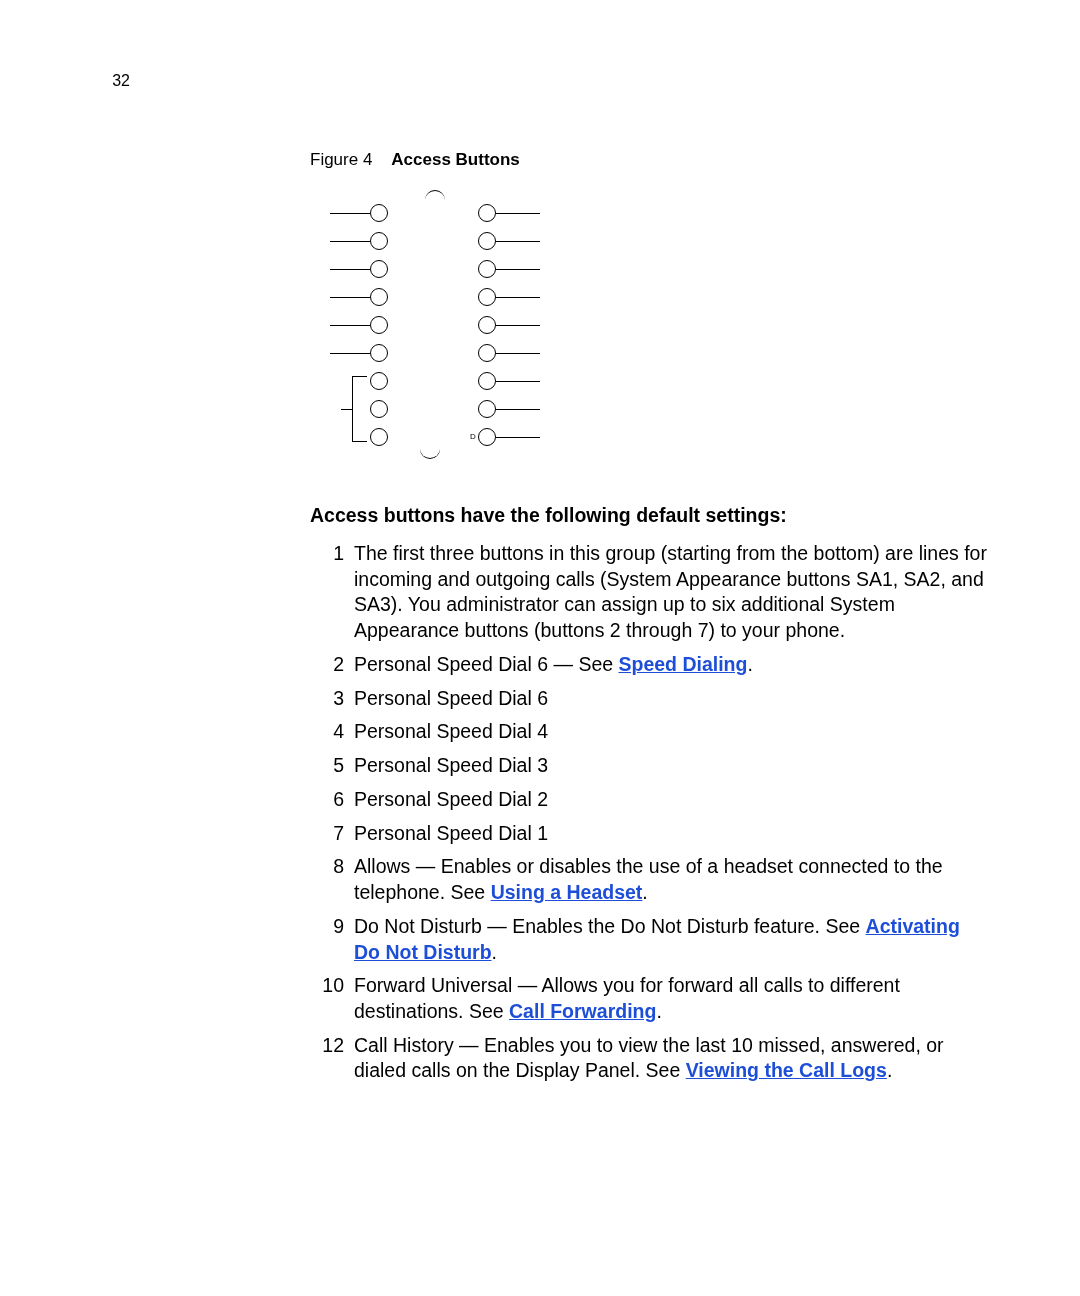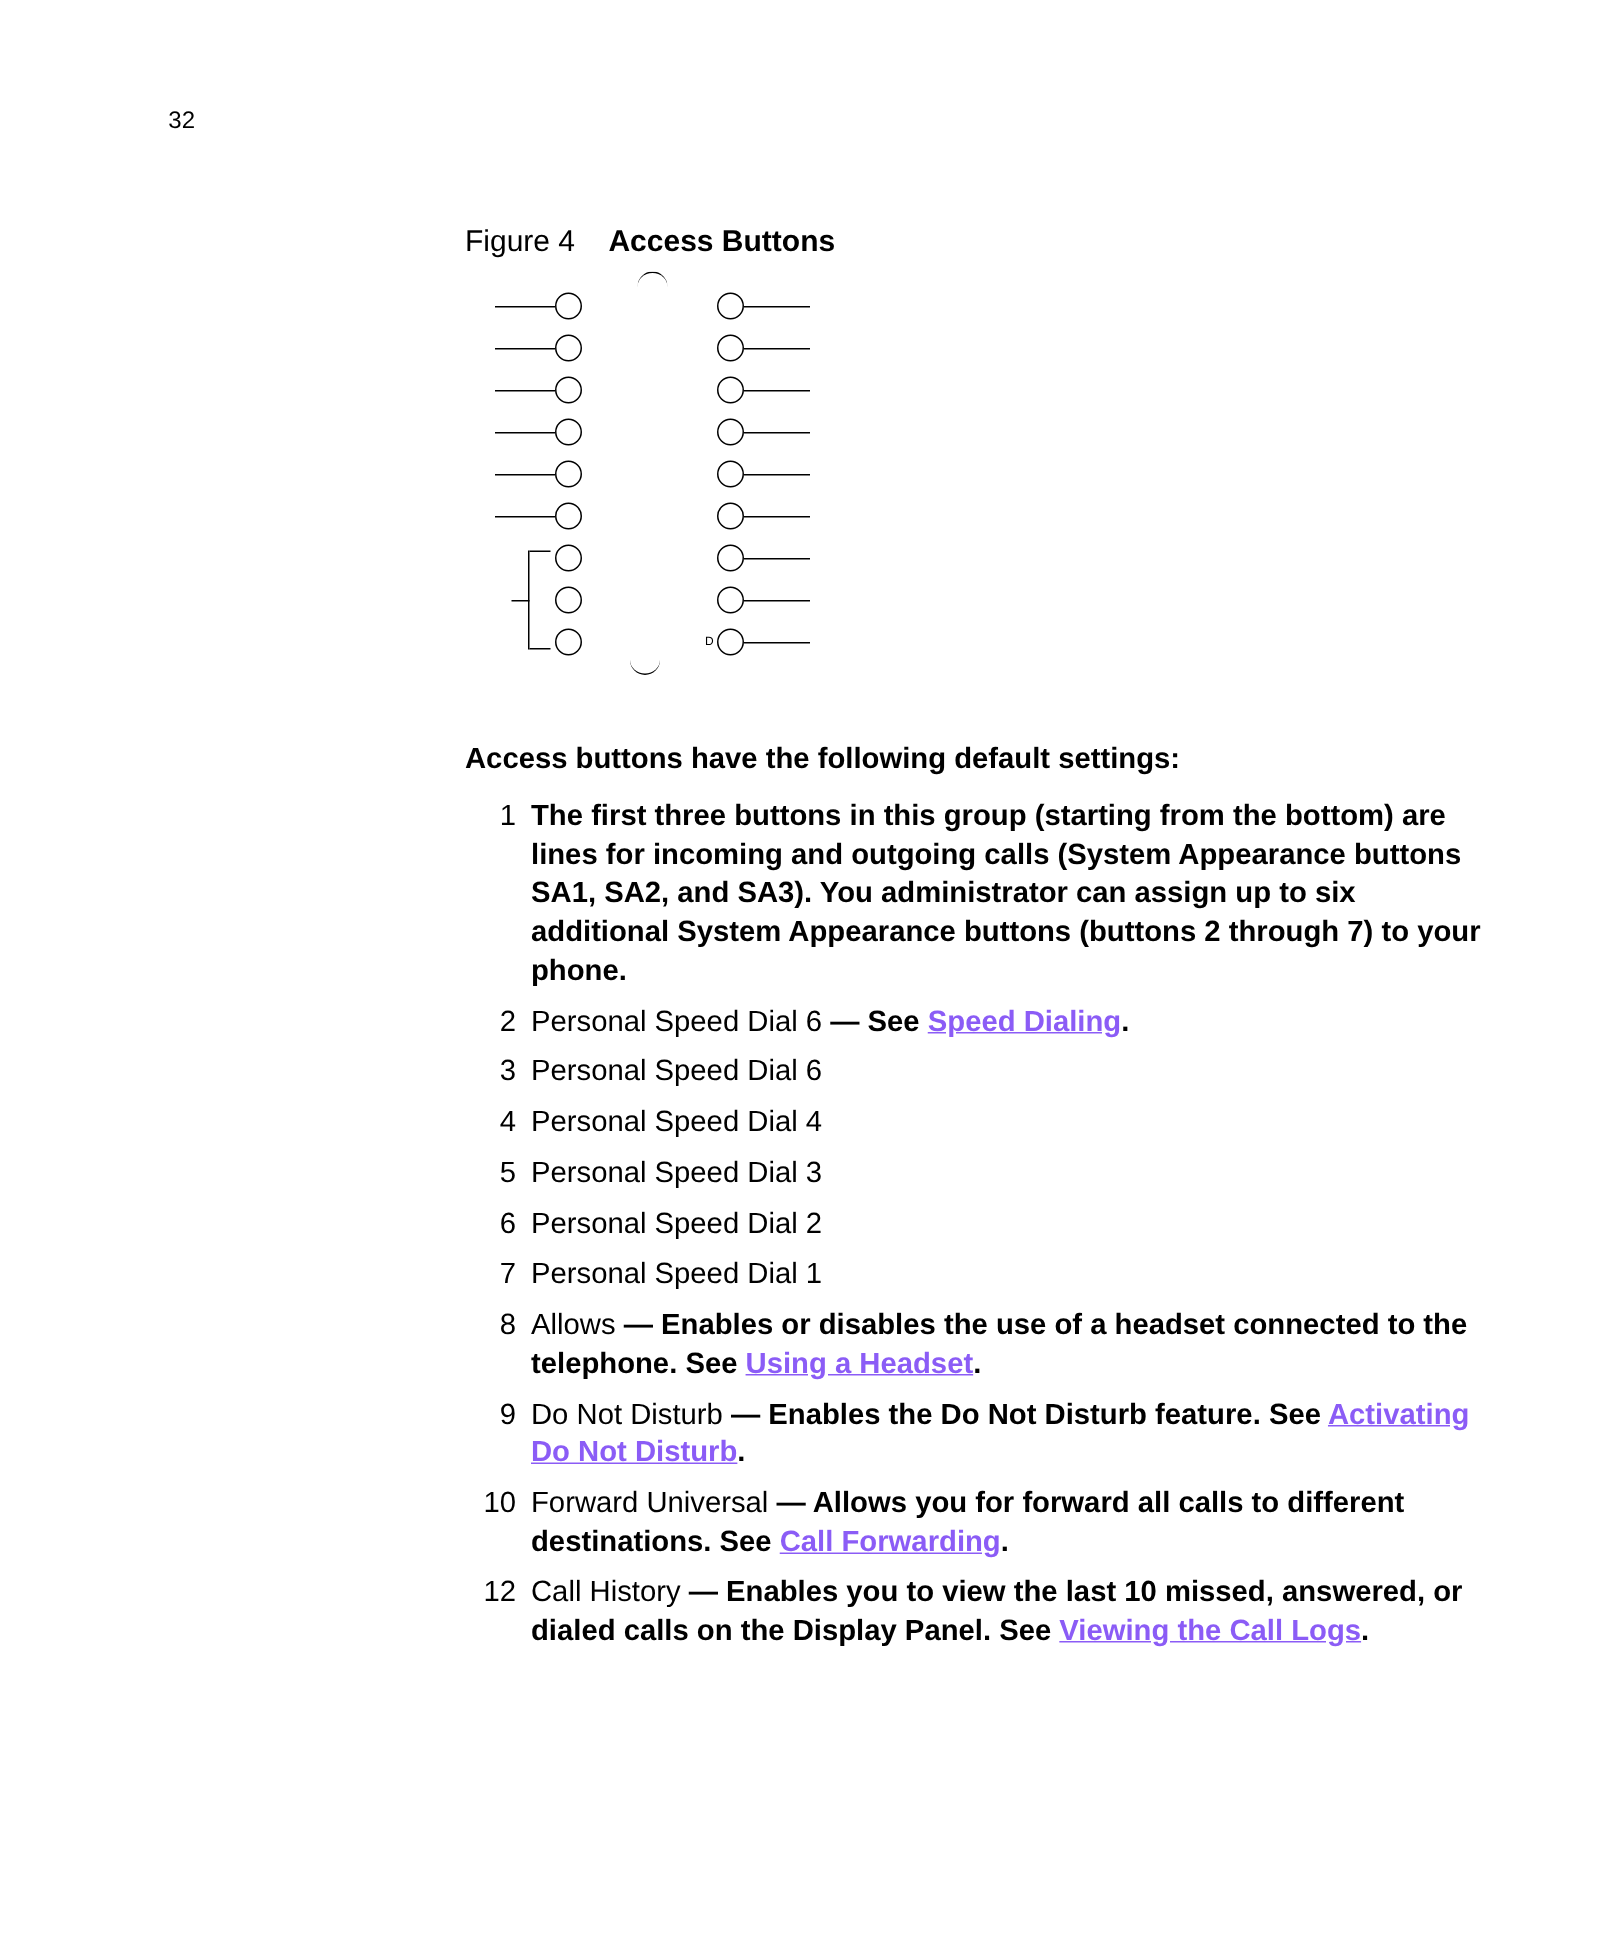--- a/index.html
+++ b/index.html
@@ -36,22 +36,22 @@
     font-size: 16px;
     letter-spacing: 0.3px;
   }
 
   .content {
     margin-left: 220px;    
     margin-top: 60px;
   }
 
   .fig-caption {
-    font-size: 20px;
-    margin-bottom: 14px;
+    font-size: 17px;
+    margin-bottom: 26px;
   }
   .fig-caption .fw-b { font-weight: 700; }
 
   .figure {
     position: relative;
     width: 240px;
     height: 280px;
     margin-left: 20px;
     margin-bottom: 28px;
   }
@@ -141,23 +141,23 @@
   }
   ol.defs > li .num {
     min-width: 34px;
     text-align: right;
     padding-right: 10px;
     font-weight: 400;
   }
   ol.defs > li .body {
     flex: 1;
   }
-  .b { font-weight: 700; }
+  .b { font-weight: 400; }
   a.xref {
-    color: #8b5cf6;
+    color: #1d4ed8;
     text-decoration: underline;
     font-weight: 700;
   }
   
   .li-bold .num { font-weight: 700; }
 </style>
 </head>
 <body>
 
 <div class="page">

